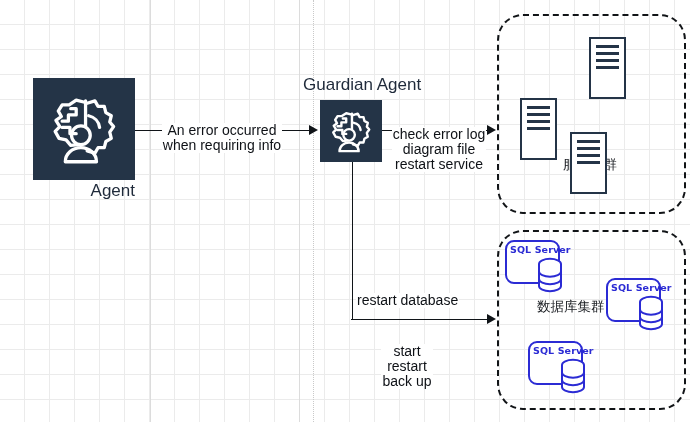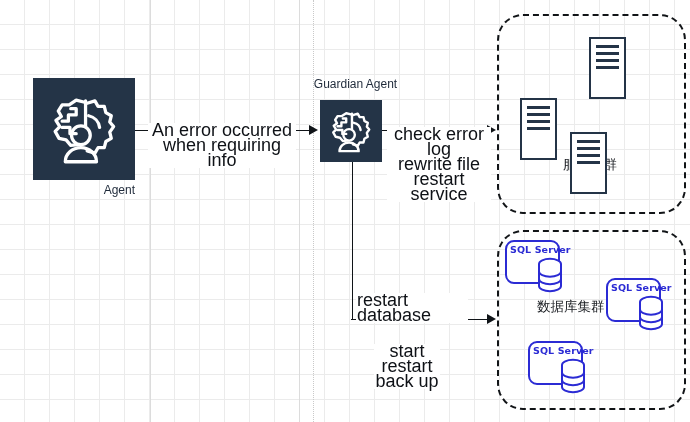--- a/index.html
+++ b/index.html
@@ -34,40 +34,40 @@
     position:absolute;
     background:#243447;
     display:flex;align-items:center;justify-content:center;
   }
   #agent-big{left:33px;top:78px;width:102px;height:102px;}
   #agent-small{left:320px;top:100px;width:62px;height:62px;}
   .node-label{
     position:absolute;
     color:#1f2a3a;
     white-space:nowrap;
-    font-size:12px;
+    font-size:17px;
     line-height:15px;
   }
   #agent-big-label{left:33px;top:183px;width:102px;text-align:right;}
   #agent-small-label{left:303px;top:77px;width:105px;text-align:center;}
 
   
   .line-h{position:absolute;height:0;border-top:1.6px solid #101418;}
   .line-v{position:absolute;width:0;border-left:1.6px solid #101418;}
   .arrow-head{
     position:absolute;
     width:0;height:0;
     border-top:5px solid transparent;
     border-bottom:5px solid transparent;
     border-left:9px solid #101418;
   }
 
   .edge-label{
     position:absolute;
-    font-size:18px;
+    font-size:14px;
     line-height:15px;
     color:#0e1116;
     text-align:center;
     white-space:pre-line;
     background:transparent;
   }
   .edge-label span{
     background:#ffffff;
     padding:0 1px;
     display:inline-block;
@@ -186,21 +186,21 @@
   <div class="arrow-head" style="left:309px;top:125px;"></div>
   <div class="edge-label" style="left:148px;top:108px;width:148px;">
     <span>An error occurred
 when requiring info</span>
   </div>
 
   <div class="line-h" style="left:382px;top:130px;width:110px;"></div>
   <div class="arrow-head" style="left:487px;top:125px;"></div>
   <div class="edge-label" style="left:387px;top:112px;width:104px;">
     <span>check error log
-rewrite file
+diagram file
 restart service</span>
   </div>
 
   <div class="line-v" style="left:352px;top:162px;height:158px;"></div>
   <div class="line-h" style="left:351px;top:319px;width:141px;"></div>
   <div class="arrow-head" style="left:487px;top:314px;"></div>
   <div class="edge-label" style="left:356px;top:278px;width:112px;text-align:left;">
     <span>restart database</span>
   </div>
   <div class="edge-label" style="left:359px;top:329px;width:96px;">

